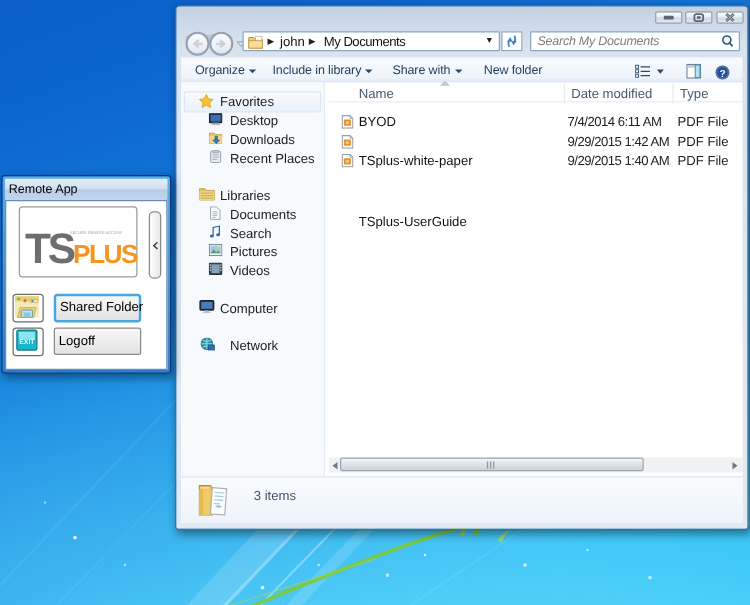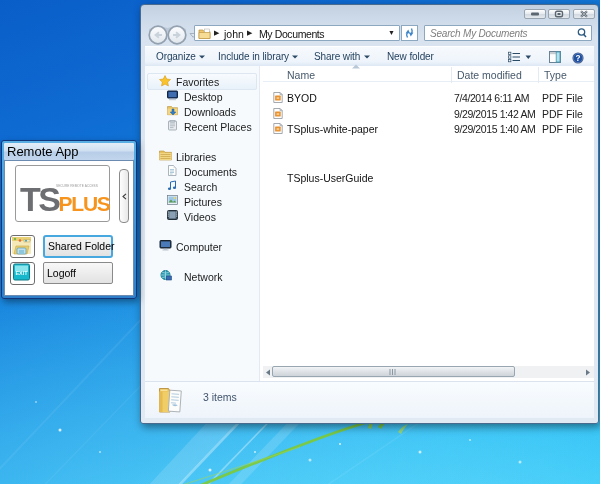--- a/index.html
+++ b/index.html
@@ -319,21 +319,21 @@
         <span class="abs" style="left:58px;top:9px;font-size:10.5px;color:#41536b;">3 items</span>
       </div>
     </div>
   </div>
 
   <div class="abs" id="rawin" style="left:1px;top:140px;width:136px;height:159px;
        border:1px solid #10357a;border-radius:3px;
        background:linear-gradient(180deg,#59aee4,#2f7ec9);
        box-shadow:2px 3px 7px rgba(0,0,0,0.4);padding:2px;">
     <div style="height:17px;background:linear-gradient(180deg,#e3edf8 0%,#cfdff1 49%,#b6cde8 51%,#c2d6ec 100%);
-         border-radius:1px;font-size:13px;color:#000;padding-left:3px;line-height:17px;">Remote App</div>
+         border-radius:1px;font-size:10px;color:#000;padding-left:3px;line-height:17px;">Remote App</div>
     <div style="position:relative;height:136px;background:#fff;border:1px solid #6b8cb0;">
 
       <div class="abs" style="left:10px;top:4px;width:95px;height:57px;border:1px solid #9a9a9a;border-radius:3px;background:#fff;">
         <div class="abs" style="left:4px;top:14px;width:88px;white-space:nowrap;">
           <span style="font-size:34px;font-weight:bold;color:#6d6e71;letter-spacing:-2.5px;vertical-align:baseline;">TS</span><span style="font-size:21px;font-weight:bold;color:#f7941e;letter-spacing:-1.2px;vertical-align:baseline;">PLUS</span>
         </div>
         <div class="abs" style="left:40px;top:18px;font-size:4px;color:#999;transform:scale(0.8);transform-origin:left top;white-space:nowrap;">SECURE REMOTE ACCESS</div>
       </div>
 
       <div class="abs" style="left:114px;top:8px;width:10px;height:54px;border:1px solid #8a8a8a;border-radius:4px;

